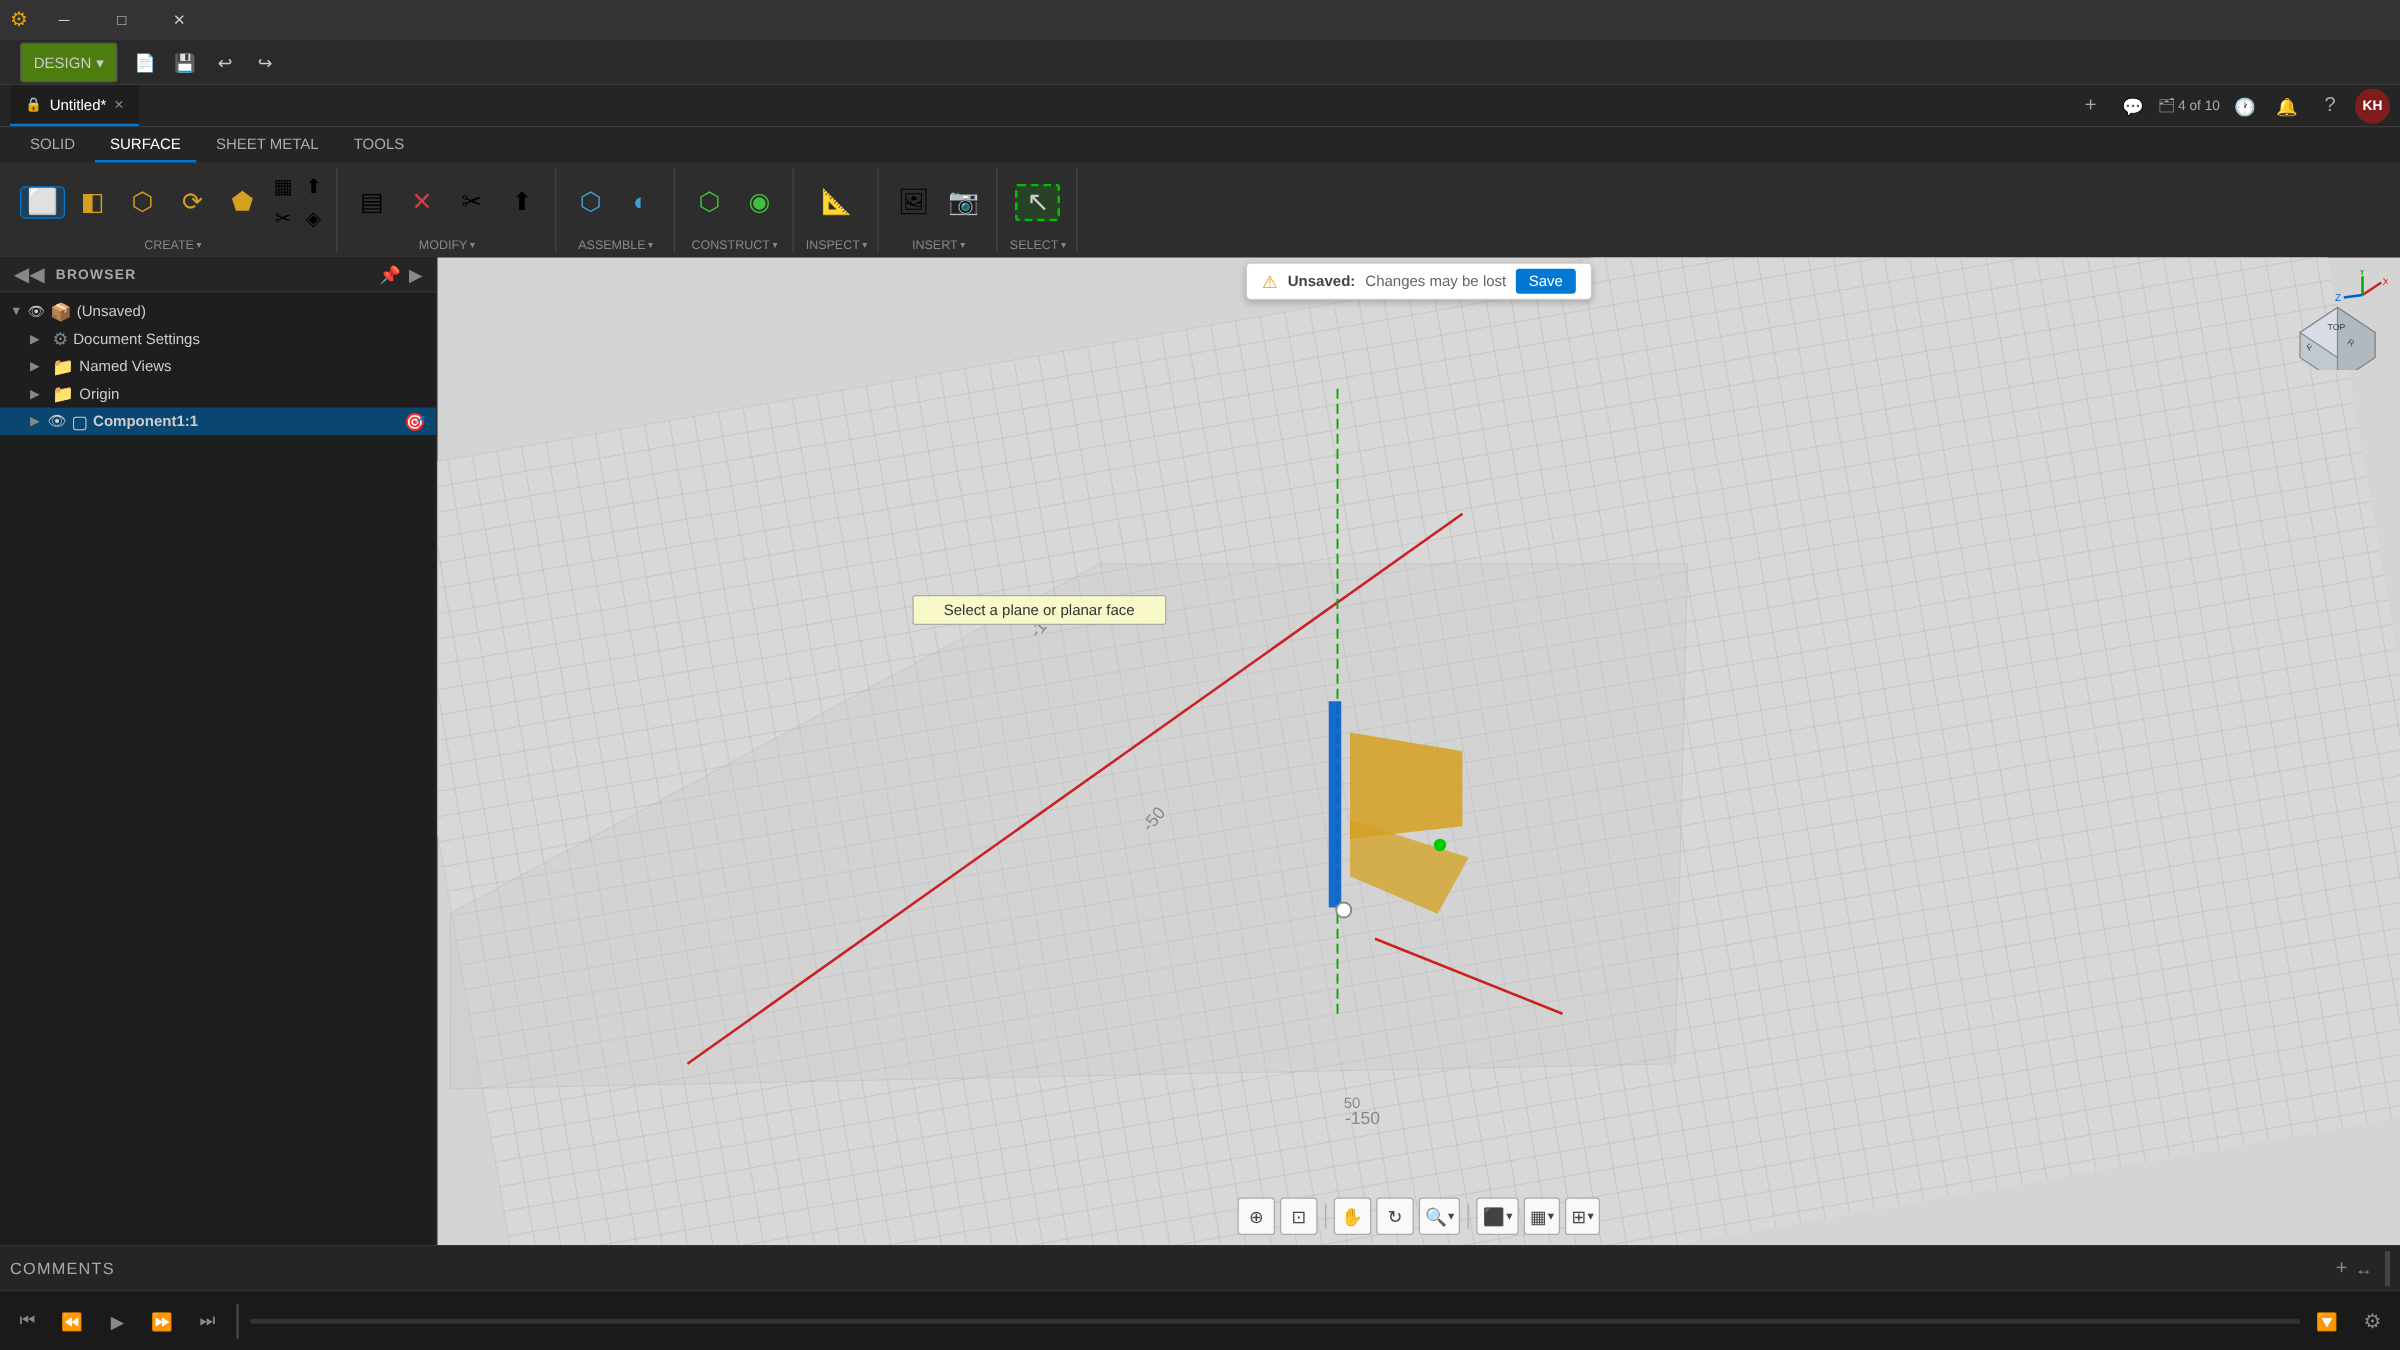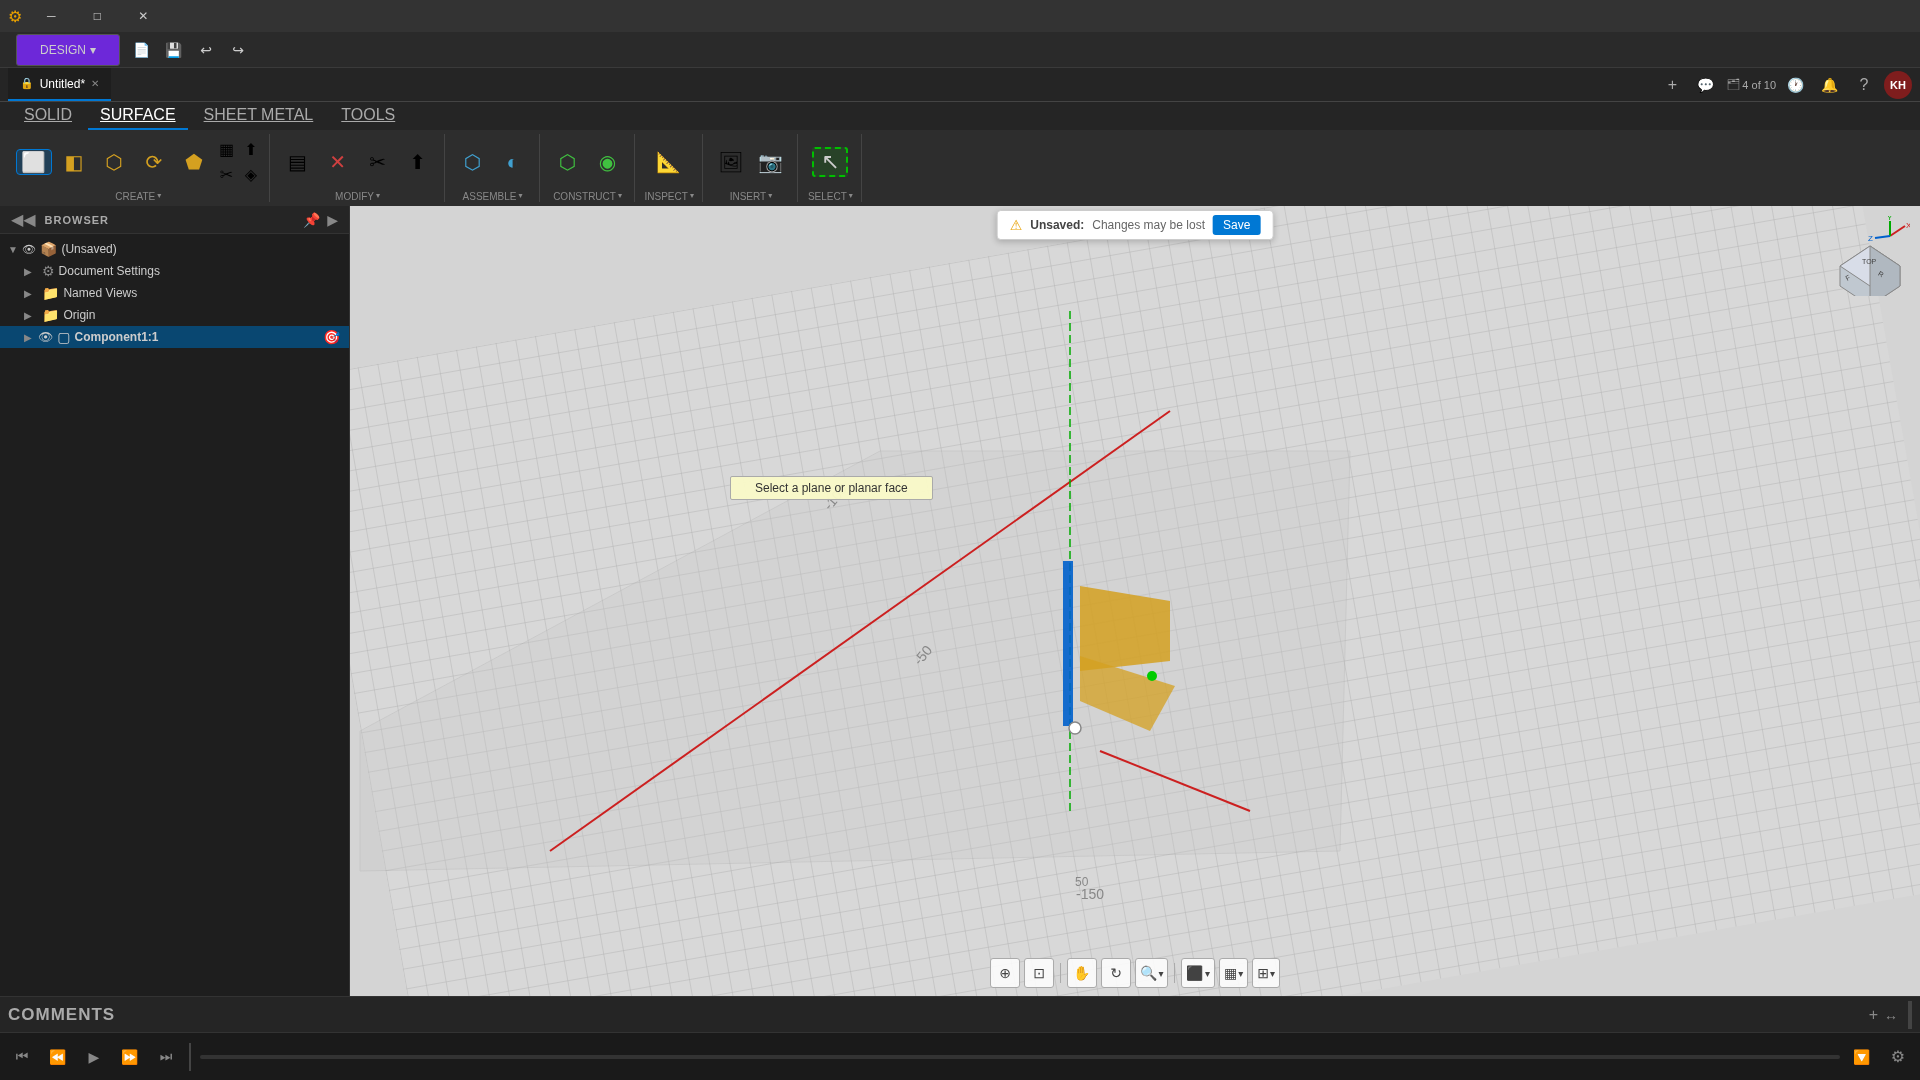--- a/index.html
+++ b/index.html
@@ -49,21 +49,21 @@
     
     #ribbon {
       background: #2d2d2d; padding: 0;
     }
     #ribbon-tabs {
       display: flex; align-items: center; height: 28px;
       padding: 0 12px; gap: 4px; background: #252525;
     }
     .ribbon-tab {
       padding: 0 12px; height: 28px; display: flex; align-items: center;
-      font-size: 16px; color: #aaa; cursor: pointer; border-bottom: 2px solid transparent; text-decoration: underline;
+      font-size: 12px; color: #aaa; cursor: pointer; border-bottom: 2px solid transparent;
     }
     .ribbon-tab.active { color: #fff; border-bottom: 2px solid #0078d4; }
 
     #ribbon-content {
       display: flex; align-items: stretch; padding: 4px 8px;
       height: 76px; gap: 2px;
     }
     .ribbon-group {
       display: flex; flex-direction: column; align-items: center;
       border-right: 1px solid #444; padding: 0 8px; min-width: 60px;
@@ -85,22 +85,22 @@
     .tool-btn .icon { font-size: 22px; line-height: 1; }
 
     .tool-btn-sm {
       display: flex; flex-direction: column; align-items: center;
       cursor: pointer; padding: 2px 3px; border-radius: 3px;
     }
     .tool-btn-sm .icon { font-size: 18px; }
 
     
     #design-btn {
-      background: #6d28d9; border: 1px solid #555; color: #ccc;
-      padding: 4px 23px; font-size: 12px; cursor: pointer;
+      background: #4d7c0f; border: 1px solid #555; color: #ccc;
+      padding: 4px 10px; font-size: 12px; cursor: pointer;
       display: flex; align-items: center; gap: 4px; border-radius: 3px;
       height: 32px; margin: 2px 4px 2px 8px;
     }
 
     
     #main {
       display: flex; height: calc(1080px - 32px - 36px - 34px - 28px - 76px - 36px - 48px);
     }
 
     
@@ -190,21 +190,21 @@
       background: rgba(255,255,255,0.85); border: 1px solid #aaa; border-radius: 3px;
       cursor: pointer; font-size: 14px; color: #444;
     }
     .vp-tool-divider { width: 1px; height: 20px; background: #aaa; margin: 0 2px; }
 
     
     #comments-panel {
       height: 36px; background: #252525; border-top: 1px solid #333;
       display: flex; align-items: center; padding: 0 8px; gap: 6px;
     }
-    .comments-title { font-size: 17px; color: #aaa; font-weight: 700; letter-spacing: 1px; flex: 1; }
+    .comments-title { font-size: 13px; color: #aaa; font-weight: 400; letter-spacing: 1px; flex: 1; }
     .comments-btn { color: #888; cursor: pointer; font-size: 14px; }
 
     
     #timeline {
       height: 48px; background: #1a1a1a; border-top: 1px solid #333;
       display: flex; align-items: center; padding: 0 8px; gap: 8px;
     }
     .tl-btn {
       width: 28px; height: 28px; display: flex; align-items: center; justify-content: center;
       color: #888; cursor: pointer; font-size: 14px;

